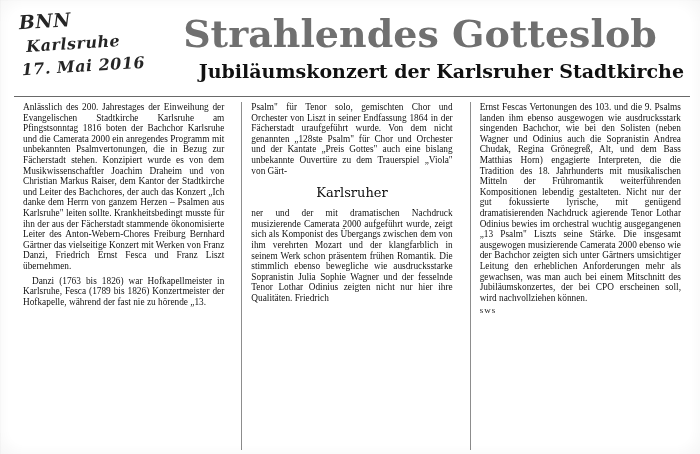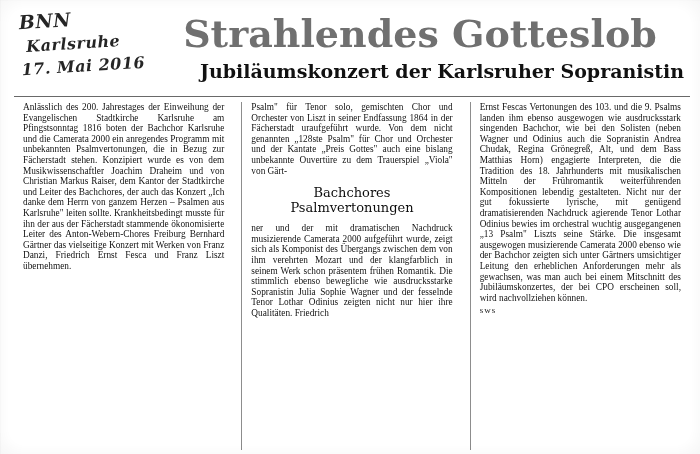--- a/index.html
+++ b/index.html
@@ -153,36 +153,36 @@
 <div class="page">
 
   <div class="handwriting">
     <div class="hw-line l1">BNN</div>
     <div class="hw-line l2">Karlsruhe</div>
     <div class="hw-line l3">17. Mai 2016</div>
   </div>
 
   <div class="headline-block">
     <div class="headline">Strahlendes Gotteslob</div>
-    <div class="subheadline">Jubiläumskonzert der Karlsruher Sopranistin</div>
+    <div class="subheadline">Jubiläumskonzert der Karlsruher Stadtkirche</div>
   </div>
 
   <div class="rule"></div>
 
   <div class="columns">
 
     <div class="col">
       <p>Anlässlich des 200. Jahrestages der Einweihung der Evangelischen Stadtkirche Karlsruhe am Pfingstsonntag 1816 boten der Bachchor Karlsruhe und die Camerata 2000 ein anregendes Programm mit unbekannten Psalmvertonungen, die in Bezug zur Fächerstadt stehen. Konzipiert wurde es von dem Musikwissenschaftler Joachim Draheim und von Christian Markus Raiser, dem Kantor der Stadtkirche und Leiter des Bachchores, der auch das Konzert „Ich danke dem Herrn von ganzem Herzen – Psalmen aus Karlsruhe" leiten sollte. Krankheitsbedingt musste für ihn der aus der Fächerstadt stammende ökonomisierte Leiter des Anton-Webern-Chores Freiburg Bernhard Gärtner das vielseitige Konzert mit Werken von Franz Danzi, Friedrich Ernst Fesca und Franz Liszt übernehmen.</p>
+      <p class="indent">Danzi (1763 bis 1826) war Hofkapellmeister in Karlsruhe, Fesca (1789 bis 1826) Konzertmeister der Hofkapelle, während der fast nie zu hörende „13.</p>
     </div>
 
     <div class="col">
       <p>Psalm" für Tenor solo, gemischten Chor und Orchester von Liszt in seiner Endfassung 1864 in der Fächerstadt uraufgeführt wurde. Von dem nicht genannten „128ste Psalm" für Chor und Orchester und der Kantate „Preis Gottes" auch eine bislang unbekannte Ouvertüre zu dem Trauerspiel „Viola" von Gärt-</p>
       <div class="subhead">
-        <span>Bachchores</span>
-        <span class="line2">Psalmvertonungen</span>
+        <span>Karlsruher</span>
       </div>
       <p>ner und der mit dramatischen Nachdruck musizierende Camerata 2000 aufgeführt wurde, zeigt sich als Komponist des Übergangs zwischen dem von ihm verehrten Mozart und der klangfarblich in seinem Werk schon präsentem frühen Romantik. Die stimmlich ebenso bewegliche wie ausdrucksstarke Sopranistin Julia Sophie Wagner und der fesselnde Tenor Lothar Odinius zeigten nicht nur hier ihre Qualitäten. Friedrich</p>
     </div>
 
     <div class="col">
       <p>Ernst Fescas Vertonungen des 103. und die 9. Psalms landen ihm ebenso ausgewogen wie ausdrucksstark singenden Bachchor, wie bei den Solisten (neben Wagner und Odinius auch die Sopranistin Andrea Chudak, Regina Grönegreß, Alt, und dem Bass Matthias Horn) engagierte Interpreten, die die Tradition des 18. Jahrhunderts mit musikalischen Mitteln der Frühromantik weiterführenden Kompositionen lebendig gestalteten. Nicht nur der gut fokussierte lyrische, mit genügend dramatisierenden Nachdruck agierende Tenor Lothar Odinius bewies im orchestral wuchtig ausgegangenen „13 Psalm" Liszts seine Stärke. Die insgesamt ausgewogen musizierende Camerata 2000 ebenso wie der Bachchor zeigten sich unter Gärtners umsichtiger Leitung den erheblichen Anforderungen mehr als gewachsen, was man auch bei einem Mitschnitt des Jubiläumskonzertes, der bei CPO erscheinen soll, wird nachvollziehen können.</p>
       <div class="endmark">sws</div>
     </div>
 
   </div>

